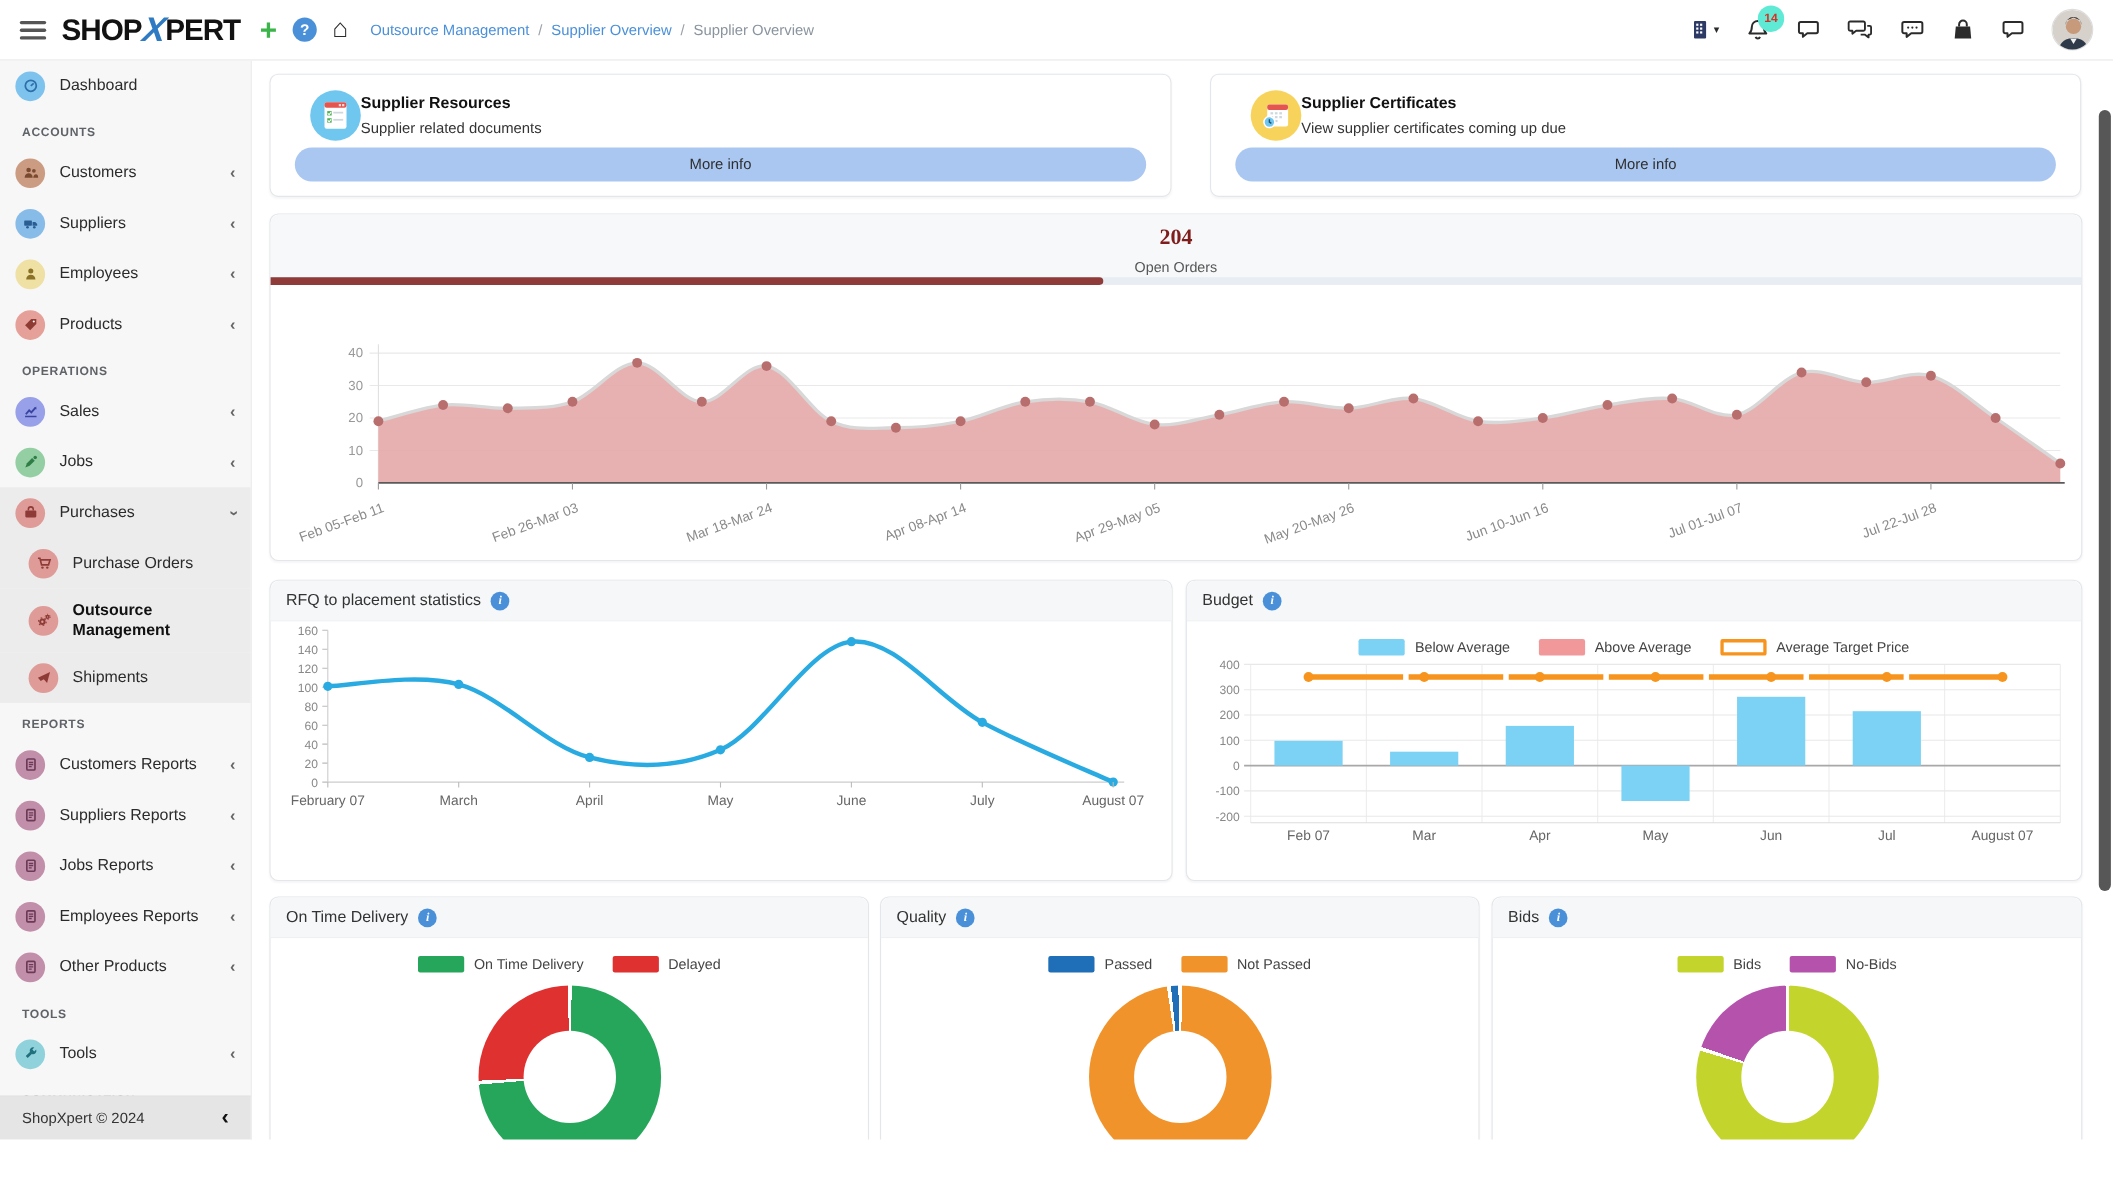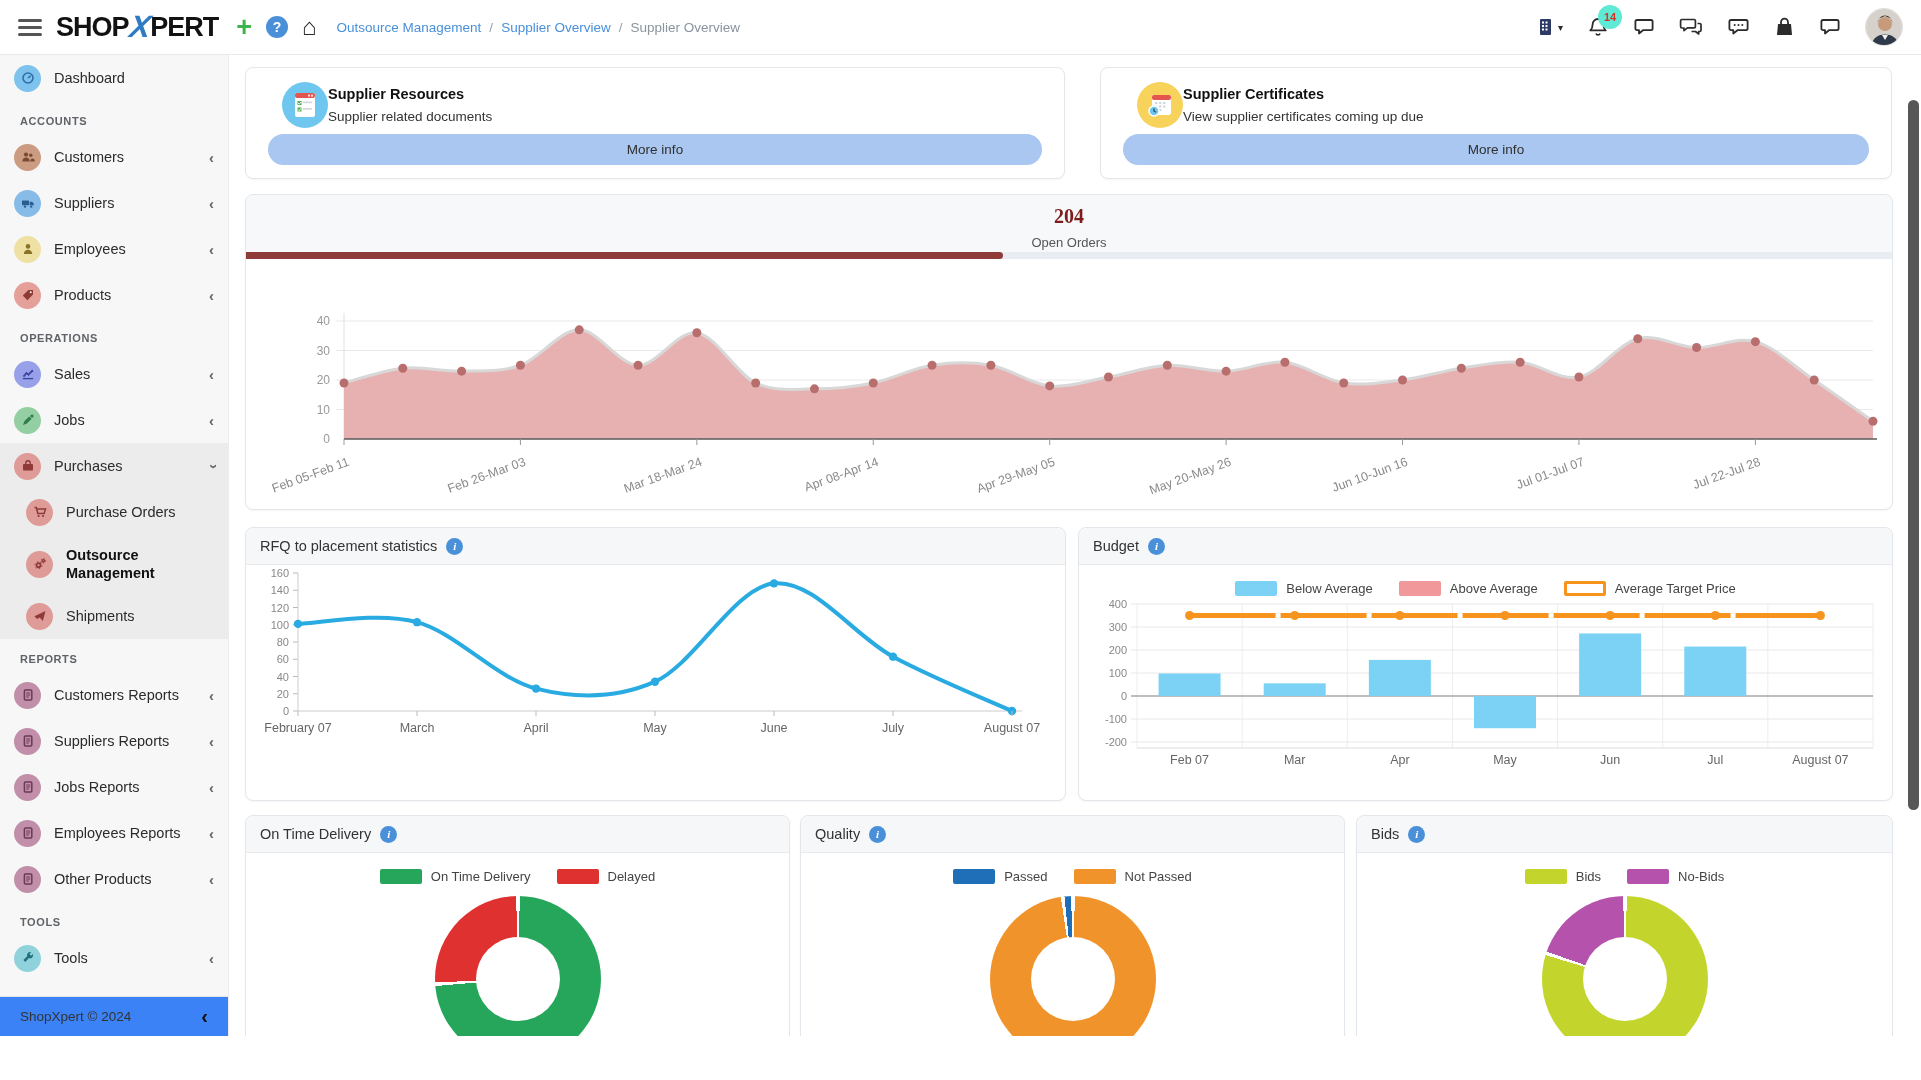--- a/index.html
+++ b/index.html
@@ -39,21 +39,21 @@
     cursor:pointer; position:relative;}
   .side-item.zone { background:#ececec; }
   .side-item.sub { padding-left:26px; }
   .side-item.two-line { height:58px; }
   .ic-circle { width:27px; height:27px; min-width:27px; border-radius:50%; display:flex;
     align-items:center; justify-content:center;}
   .side-label { font-size:14.5px; color:#2b2b2b; line-height:1.25;}
   .side-item.active .side-label { font-weight:700; color:#111; }
   .side-chev { margin-left:auto; color:#666; font-size:15px; font-weight:600;}
   .side-chev.down { transform:rotate(-90deg); }
-  .side-footer { position:absolute; bottom:0; left:0; right:0; height:40px; background:#3b82f6;
+  .side-footer { position:absolute; bottom:0; left:0; right:0; height:40px; background:#e5e5e5;
     border-top:1px solid #e3e3e3; display:flex; align-items:center; justify-content:space-between;
     padding:0 20px; font-size:13.5px; color:#333;}
   .side-footer .collapse { font-size:20px; font-weight:700; color:#111; cursor:pointer;}
 
   
   .main { position:absolute; left:229px; top:55px; right:0; bottom:0; background:#fff; overflow:hidden;}
   .card { position:absolute; background:#fff; border:1px solid #e3e6ea; border-radius:8px;
     box-shadow:0 1px 2px rgba(0,0,0,.04);}
   .chart-head { height:37px; background:#f5f7f8; border-bottom:1px solid #e8eaec;
     border-radius:8px 8px 0 0; display:flex; align-items:center; gap:9px; padding:0 14px;}

